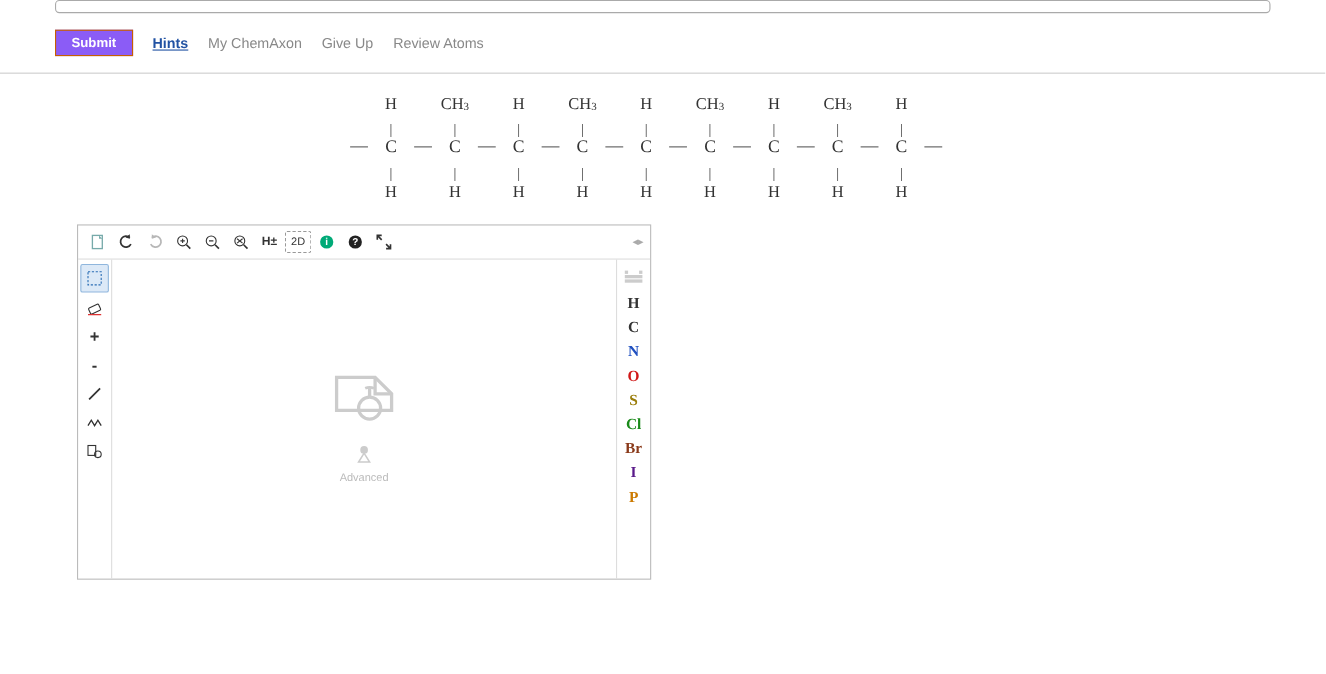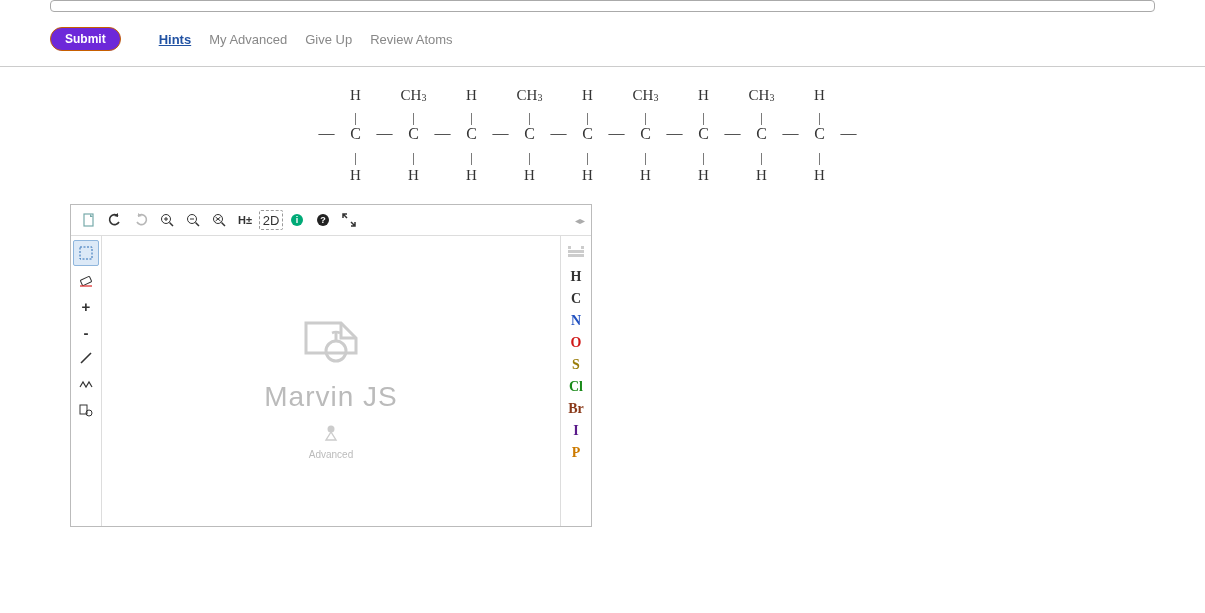--- a/index.html
+++ b/index.html
@@ -24,38 +24,37 @@
     margin: 0 0 15px 0;
     background: #fff;
     position: relative;
   }
   .action-row {
     display: flex;
     align-items: center;
     gap: 18px;
   }
   .submit-btn {
-    background: #6d28d9;
+    background: #8b5cf6;
     color: #fff;
     font-weight: bold;
     font-size: 12px;
     padding: 4px 14px;
     border: 1px solid #c75f00;
-    border-radius: 12px;
+    border-radius: 0;
     cursor: pointer;
   }
   .link-text {
     font-size: 13px;
     cursor: pointer;
   }
   .hints-link {
     color: #2152a3;
     font-weight: bold;
     text-decoration: underline;
-    margin-left: 20px;
   }
   .grey-link {
     color: #888;
   }
   hr.divider {
     border: none;
     border-top: 1px solid #ccc;
     margin: 0;
   }
   .part-b {
@@ -182,21 +181,21 @@
 
 <div class="page page-wrap">
 
   <div class="upper-section">
     <div class="answer-box">
       
     </div>
     <div class="action-row">
       <button class="submit-btn">Submit</button>
       <span class="link-text hints-link">Hints</span>
-      <span class="link-text grey-link">My Advanced</span>
+      <span class="link-text grey-link">My ChemAxon</span>
       <span class="link-text grey-link">Give Up</span>
       <span class="link-text grey-link">Review Atoms</span>
     </div>
   </div>
 
   <hr class="divider">
 
   <div class="part-b">
 
     <div class="polymer-wrap">
@@ -430,21 +429,21 @@
               <circle cx="7" cy="7" r="4.5" fill="none" stroke="#333"></circle>
               <line x1="10.5" y1="10.5" x2="14" y2="14" stroke="#333" stroke-width="1.5"></line>
               <line x1="4.5" y1="5" x2="9.5" y2="9" stroke="#333"></line>
               <line x1="9.5" y1="5" x2="4.5" y2="9" stroke="#333"></line>
             </svg>
         </div>
         <div class="tico">
             <span class="ht-label">H±</span>
           </div>
         <div class="tico" style="font-size:9px;border:1px dashed #999;width:22px;height:18px;">
-          <span style="font-size:13px">2D</span>
+          <span style="font-size:10px">2D</span>
         </div>
         <div class="tico">
           <svg viewBox="0 0 16 16">
               <circle cx="8" cy="8" r="6" fill="#0a7"></circle>
               <text x="8" y="11" text-anchor="middle" fill="#fff" font-size="9" font-family="Arial" font-weight="bold">i</text>
             </svg>
         </div>
         <div class="tico">
           <svg viewBox="0 0 16 16">
               <circle cx="8" cy="8" r="6" fill="#222"></circle>
@@ -495,21 +494,20 @@
         </div>
 
         <div class="canvas">
           <svg width="90" height="70" viewBox="0 0 90 70">
             <path d="M20 50 L20 20 L55 20 L70 35 L70 50 Z" fill="none" stroke="#ccc" stroke-width="3"></path>
             <path d="M55 20 L55 35 L70 35" fill="none" stroke="#ccc" stroke-width="3"></path>
             <circle cx="50" cy="48" r="10" fill="none" stroke="#ccc" stroke-width="3"></circle>
             <line x1="50" y1="38" x2="50" y2="30" stroke="#ccc" stroke-width="3"></line>
             <path d="M46 30 A 6 3 0 0 1 54 30" fill="none" stroke="#ccc" stroke-width="2.5"></path>
           </svg>
-          <div class="marvin-title">Marvin JS</div>
           <svg width="20" height="20" viewBox="0 0 20 20" style="margin-top:10px">
             <circle cx="10" cy="6" r="3.5" fill="#ccc"></circle>
             <path d="M10 9 L5 17 L15 17 Z" fill="none" stroke="#ccc" stroke-width="1.4"></path>
           </svg>
           <div class="chemaxon">Advanced</div>
         </div>
 
         <div class="right-toolbar">
           <div class="lico">
             <svg width="18" height="14" viewBox="0 0 18 14">

